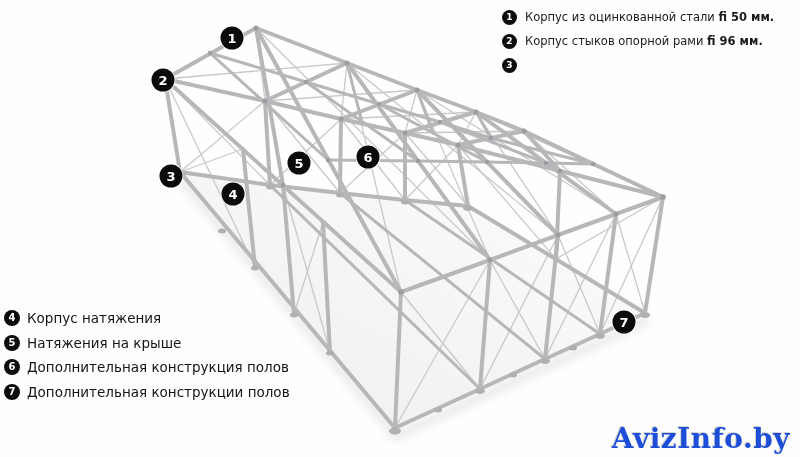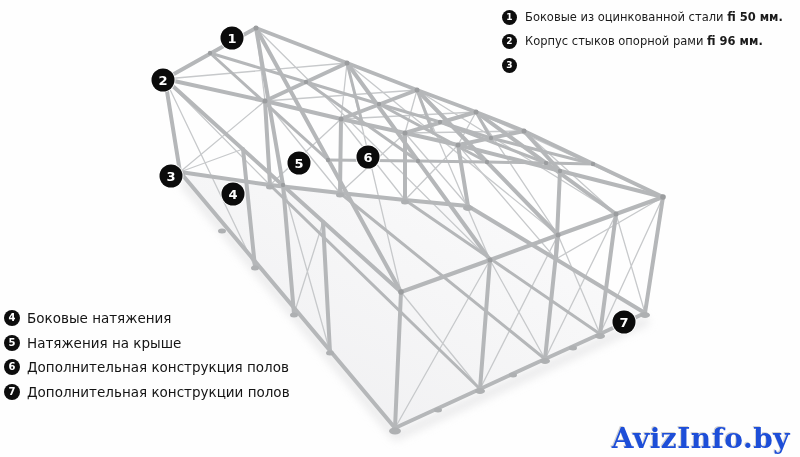--- a/index.html
+++ b/index.html
@@ -170,35 +170,35 @@
   <div class="marker" style="left:163px;top:80px">2</div>
   <div class="marker" style="left:171px;top:176px">3</div>
   <div class="marker" style="left:233px;top:194px">4</div>
   <div class="marker" style="left:299px;top:163px">5</div>
   <div class="marker" style="left:368px;top:157px">6</div>
   <div class="marker" style="left:624px;top:322px">7</div>
 
   <div class="legend" id="legend-right">
     <div class="lrow">
       <span class="lnum">1</span>
-      <span class="ltext"><span>Боковые из оцинкованной стали </span><b>fi 50 мм.</b></span>
+      <span class="ltext"><span>Корпус из оцинкованной стали </span><b>fi 50 мм.</b></span>
     </div>
     <div class="lrow">
       <span class="lnum">2</span>
       <span class="ltext"><span>Корпус стыков опорной рами </span><b>fi 96 мм.</b></span>
     </div>
     <div class="lrow">
       <span class="lnum">3</span>
     </div>
   </div>
 
   <div class="legend" id="legend-left">
     <div class="lrow">
       <span class="lnum">4</span>
-      <span class="ltext">Боковые натяжения</span>
+      <span class="ltext">Корпус натяжения</span>
     </div>
     <div class="lrow">
       <span class="lnum">5</span>
       <span class="ltext">Натяжения на крыше</span>
     </div>
     <div class="lrow">
       <span class="lnum">6</span>
       <span class="ltext">Дополнительная конструкция полов</span>
     </div>
     <div class="lrow">

